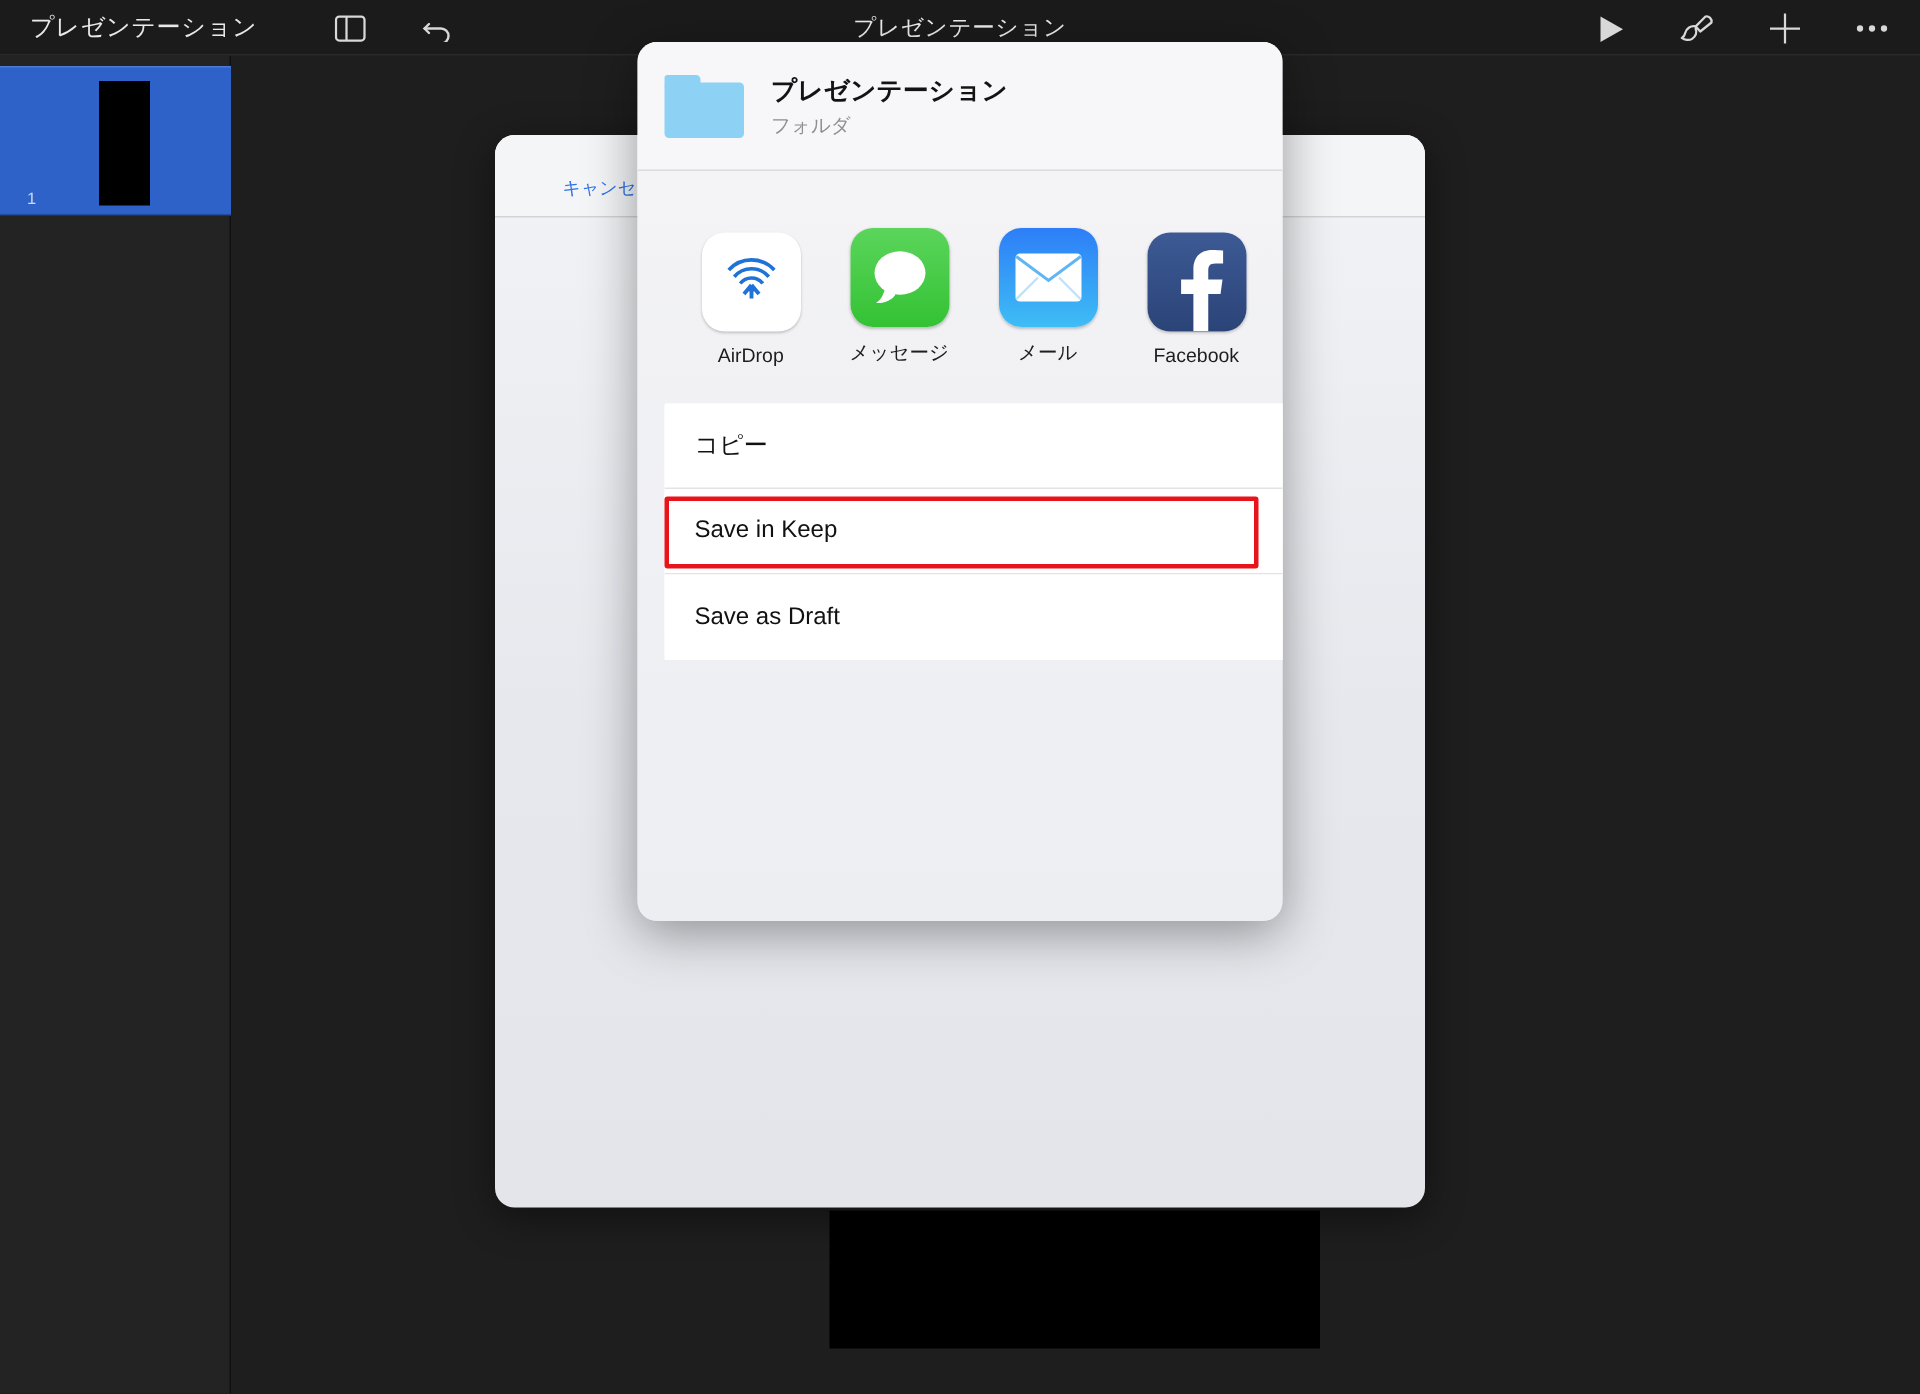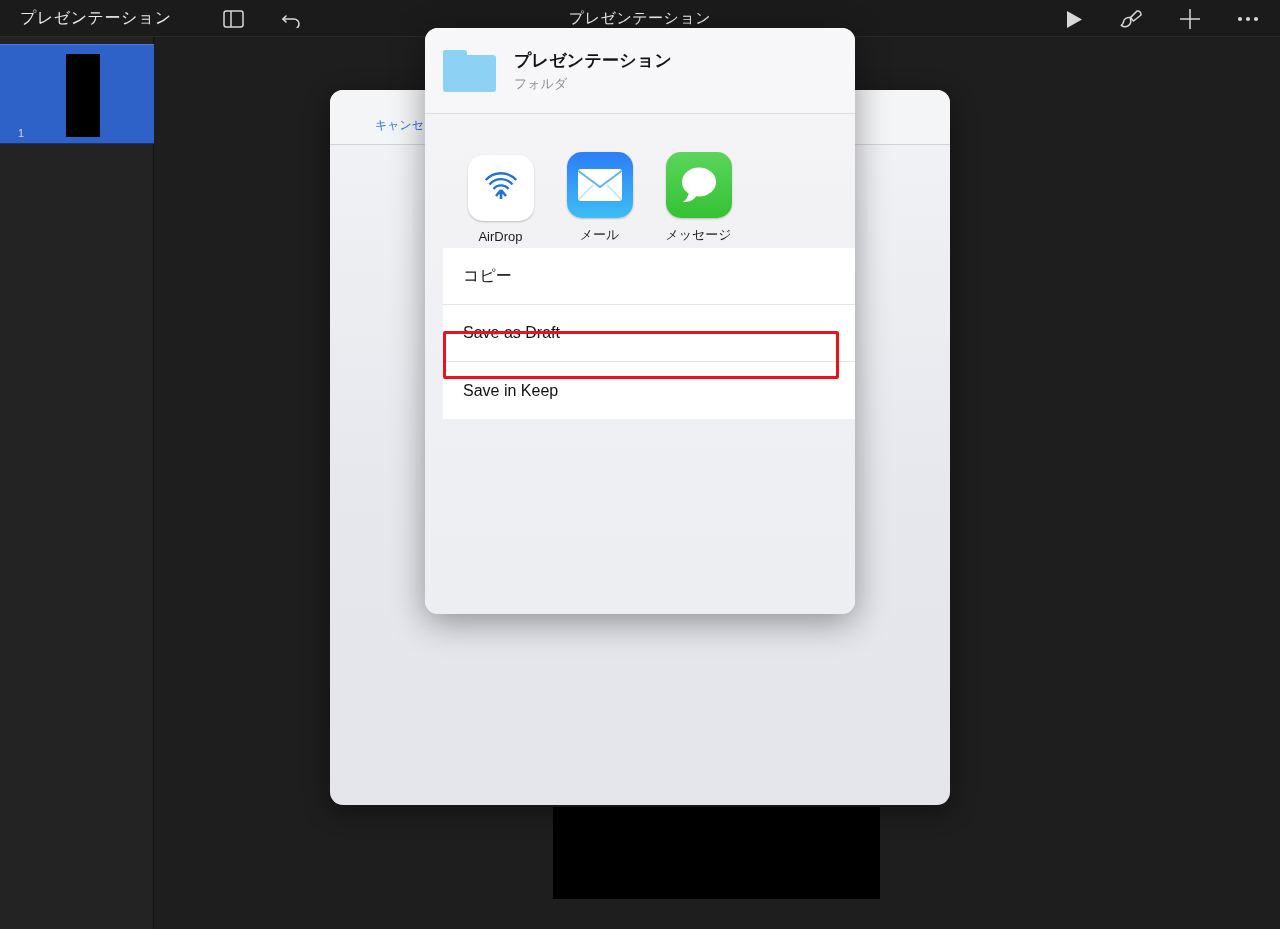--- a/index.html
+++ b/index.html
@@ -122,21 +122,21 @@
   .app .label{
     margin-top:8px; font-size:13px; color:#1d1d1f; white-space:nowrap;
   }
   .ic-airdrop{ background:#fff; }
   .ic-messages{ background:linear-gradient(180deg,#5bd55b,#34c234); }
   .ic-mail{ background:linear-gradient(180deg,#2d7ef7,#3ebdf5); }
   .ic-facebook{ background:linear-gradient(180deg,#3d5a95,#2b4478); }
 
   
   .actions{
-    position:absolute; left:18px; top:220px; width:475px;
+    position:absolute; left:18px; top:241px; width:475px;
     background:#fff; border-radius:1px; overflow:hidden;
   }
   .action-row{
     height:57px; display:flex; align-items:center; justify-content:space-between;
     padding:0 18px 0 20px; border-bottom:1px solid #e3e3e5;
     background:#fff;
   }
   .action-row:last-child{ border-bottom:none; }
   .action-row .lbl{ font-size:16px; color:#111; }
   .action-row .ico{ width:28px; height:28px; display:flex; align-items:center; justify-content:center; color:#111; }
@@ -236,40 +236,48 @@
           <path d="M14.5 23 a9.5 9.5 0 0 1 15 0" stroke-width="2.4"></path>
           <path d="M10.5 18.5 a15 15 0 0 1 23 0" stroke-width="2.4"></path>
           <path d="M6.8 14 a20.5 20.5 0 0 1 30.4 0" stroke-width="2.4"></path>
           <circle cx="22" cy="27.5" r="1.6" fill="#1e72d8" stroke="none"></circle>
         </svg>
       </div>
       <div class="label">AirDrop</div>
     </div>
 
     <div class="app">
+      <div class="glyph ic-messages">
+        <svg width="48" height="46" viewBox="0 0 48 46" fill="#fff">
+          <ellipse cx="24" cy="20" rx="17" ry="14.5"></ellipse>
+          <path d="M14 30 C13 35 11 38 8 40 c6 .3 10.5 -2 13 -5.5z"></path>
+        </svg>
+      </div>
+      <div class="label">メッセージ</div>
+    </div>
+
+    <div class="app">
       <div class="glyph ic-mail">
         <svg width="46" height="34" viewBox="0 0 46 34">
           <rect x="1" y="1" width="44" height="32" rx="3" fill="#fff"></rect>
           <path d="M1.5 3 L23 19 L44.5 3" fill="none" stroke="#5fb6f2" stroke-width="2"></path>
           <path d="M1.5 31.5 L16 17 M44.5 31.5 L30 17" fill="none" stroke="#bfe2fa" stroke-width="1.6"></path>
         </svg>
       </div>
       <div class="label">メール</div>
     </div>
 
     <div class="app">
-      <div class="glyph ic-messages">
-        <svg width="48" height="46" viewBox="0 0 48 46" fill="#fff">
-          <ellipse cx="24" cy="20" rx="17" ry="14.5"></ellipse>
-          <path d="M14 30 C13 35 11 38 8 40 c6 .3 10.5 -2 13 -5.5z"></path>
+      <div class="glyph ic-facebook">
+        <svg width="66" height="66" viewBox="0 0 66 66">
+          <path d="M40.5 66 V41 h8.2 l1.3 -9.6 H40.5 v-6.1 c0 -2.8 .8 -4.7 4.8 -4.7 h5.1 V12 c-.9 -.12 -3.9 -.4 -7.4 -.4 -7.4 0 -12.4 4.5 -12.4 12.7 v7.1 H22.4 V41 h8.2 v25z" fill="#fff"></path>
         </svg>
       </div>
-      <div class="label">メッセージ</div>
-    </div>
-
+      <div class="label">Facebook</div>
+    </div>
 
     <div class="app">
       
       
     </div>
 
   </div>
 
   <div class="actions">
 
@@ -280,36 +288,36 @@
           <path d="M7 2 h9 a3 3 0 0 1 3 3 v12 a3 3 0 0 1 -3 3 h-9 a3 3 0 0 1 -3 -3 V5 a3 3 0 0 1 3 -3z"></path>
           <path d="M9 22 a3 3 0 0 0 3 3 h7 a3 3 0 0 0 3 -3 V9"></path>
         </svg>
       </span>
     </div>
 
 
 
 
     <div class="action-row">
+      <span class="lbl">Save in Keep</span>
+      <span class="ico">
+        <svg width="22" height="24" viewBox="0 0 22 24">
+          <polygon points="11,0.8 21,6.4 21,17.6 11,23.2 1,17.6 1,6.4" fill="#111"></polygon>
+          <path d="M11 6 v8 M7.5 10.6 L11 14.4 L14.5 10.6" fill="none" stroke="#fff" stroke-width="1.7" stroke-linecap="round" stroke-linejoin="round"></path>
+        </svg>
+      </span>
+    </div>
+
+    <div class="action-row">
       <span class="lbl">Save as Draft</span>
       <span class="ico">
         <svg width="26" height="26" viewBox="0 0 26 26" fill="none" stroke="#111">
           <circle cx="13" cy="13" r="12" stroke-width="1.6"></circle>
           <path d="M3.3 9.2 h4.6 M5.6 9.2 L9.6 21 L13 12.6 L11 9.2 M15 9.2 h3.8 M17 9.2 L20.6 18.6 L23 10.6" stroke-width="1.45" stroke-linejoin="round" stroke-linecap="round"></path>
         </svg>
       </span>
     </div>
 
-    <div class="action-row">
-      <span class="lbl">Save in Keep</span>
-      <span class="ico">
-        <svg width="22" height="24" viewBox="0 0 22 24">
-          <polygon points="11,0.8 21,6.4 21,17.6 11,23.2 1,17.6 1,6.4" fill="#111"></polygon>
-          <path d="M11 6 v8 M7.5 10.6 L11 14.4 L14.5 10.6" fill="none" stroke="#fff" stroke-width="1.7" stroke-linecap="round" stroke-linejoin="round"></path>
-        </svg>
-      </span>
-    </div>
-
   </div>
 
 </div>
 
 <div id="highlight"></div>
 
 </body></html>

